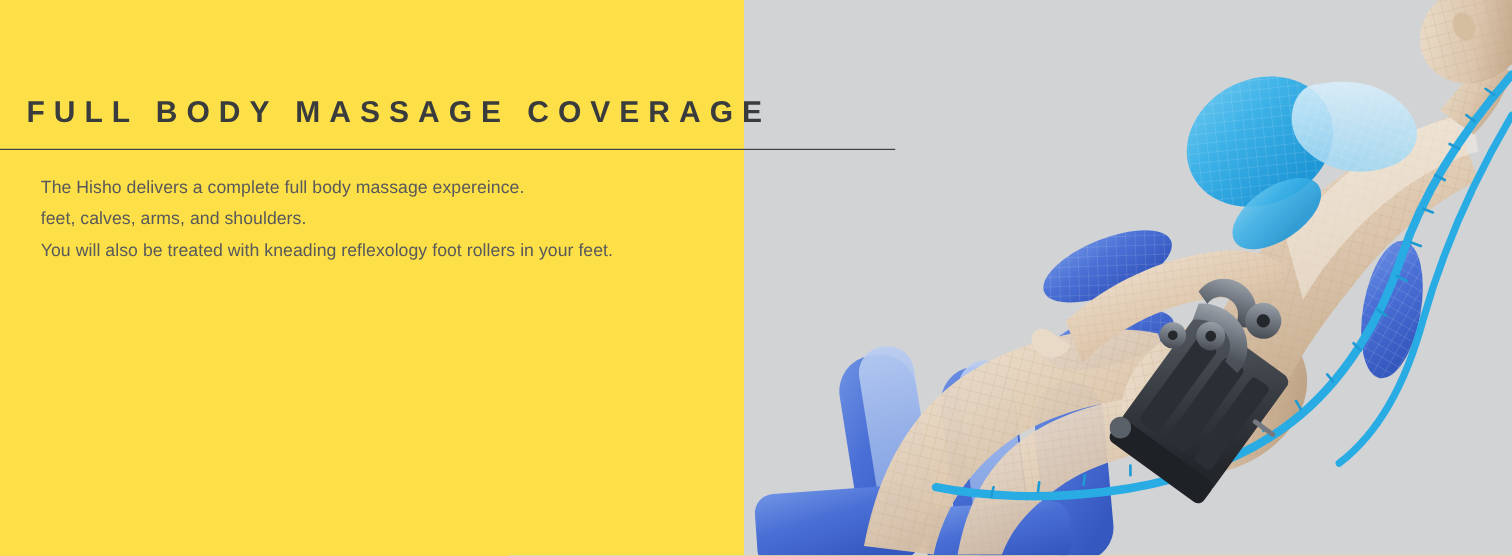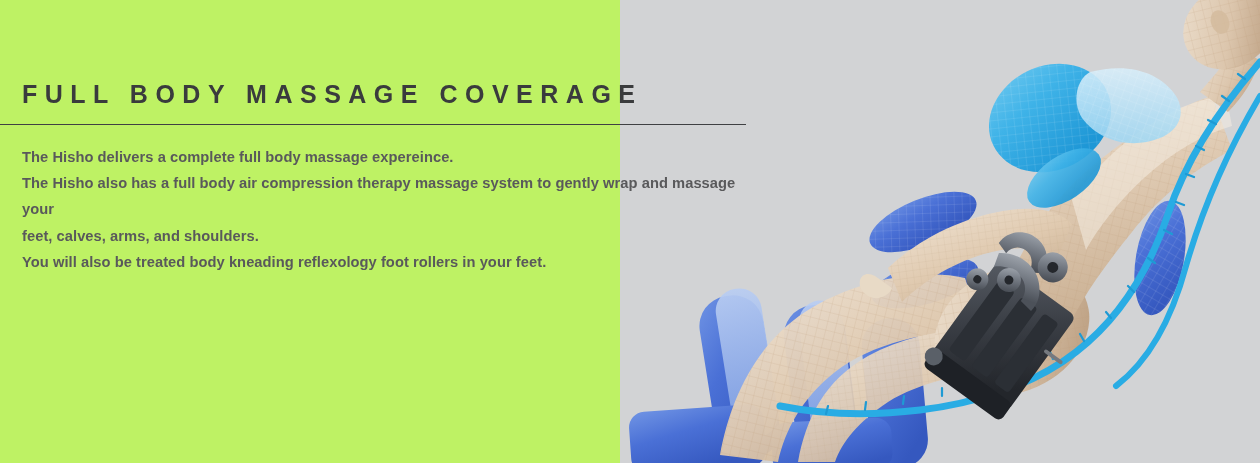--- a/index.html
+++ b/index.html
@@ -12,21 +12,21 @@
     height: 463px;
     overflow: hidden;
     background: #d2d3d5;
     font-family: "Liberation Sans", sans-serif;
   }
 
   .banner {
     position: relative;
     width: 1260px;
     height: 463px;
-    background: #bef264;
+    background: #fde047;
     overflow: hidden;
   }
 
   
   .copy-block {
     position: absolute;
     left: 0;
     top: 0;
     width: 760px;
     height: 463px;
@@ -50,24 +50,23 @@
     position: absolute;
     left: 0;
     top: 124px;
     width: 746px;
     height: 1px;
     background: #3f4043;
   }
 
   .body-copy {
     position: absolute;
-    left: 22px;
+    left: 34px;
     top: 144px;
     width: 730px;
-    font-weight: bold;
   }
 
   .body-copy p {
     margin: 0 0 0 0;
     font-family: "Liberation Sans", sans-serif;
     font-size: 14.7px;
     line-height: 26.2px;
     color: #59595b;
     letter-spacing: 0.05px;
   }
@@ -89,23 +88,22 @@
 <div class="banner">
 
   <div class="copy-block">
 
     <h1 class="headline">FULL BODY MASSAGE COVERAGE</h1>
 
     <div class="rule"></div>
 
     <div class="body-copy">
       <p>The Hisho delivers a complete full body massage expereince.</p>
-      <p>The Hisho also has a full body air compression therapy massage system to gently wrap and massage your</p>
       <p>feet, calves, arms, and shoulders.</p>
-      <p>You will also be treated body kneading reflexology foot rollers in your feet.</p>
+      <p>You will also be treated with kneading reflexology foot rollers in your feet.</p>
     </div>
   </div>
 
   <div class="render">
     <svg width="640" height="463" viewBox="0 0 640 463" xmlns="http://www.w3.org/2000/svg">
       <defs>
 
         <linearGradient id="gSkin" x1="0" y1="0" x2="0.3" y2="1">
           <stop offset="0%" stop-color="#f0e3d3"></stop>
           <stop offset="45%" stop-color="#dfcab2"></stop>

